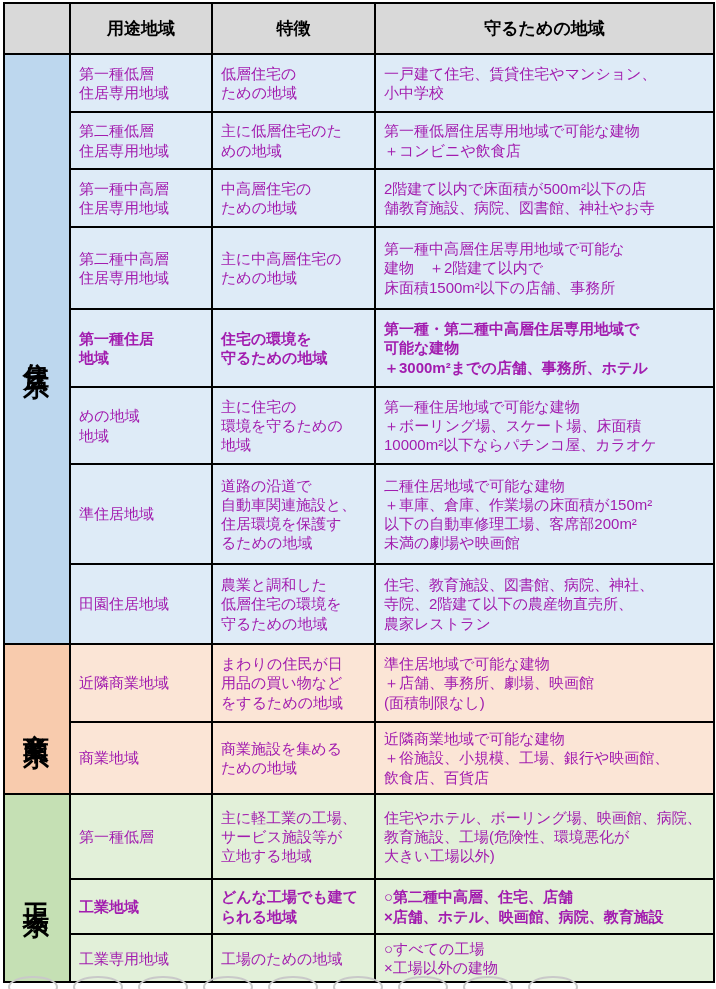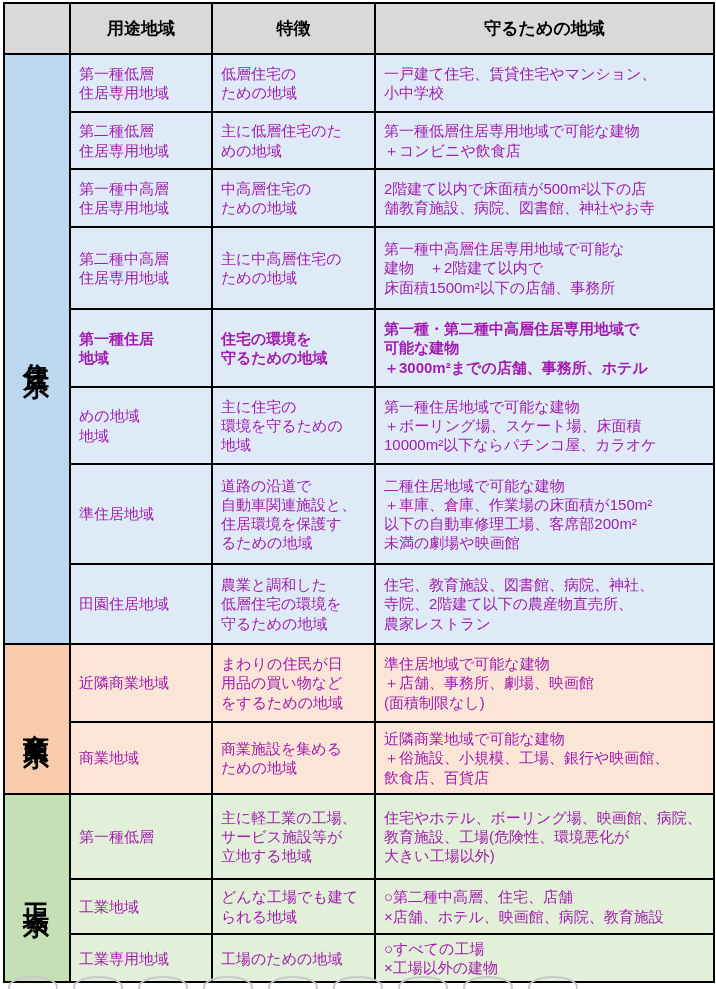--- a/index.html
+++ b/index.html
@@ -74,21 +74,21 @@
   tr.r2    { height: 57px; }
   tr.r3    { height: 58px; }
   tr.r4    { height: 82px; }
   tr.r5    { height: 78px; font-weight: bold; }
   tr.r6    { height: 77px; }
   tr.r7    { height: 100px; }
   tr.r8    { height: 80px; }
   tr.r9    { height: 78px; }
   tr.r10   { height: 72px; }
   tr.r11   { height: 85px; }
-  tr.r12   { height: 55px; }
+  tr.r12   { height: 55px; font-weight: bold; }
   tr.r13   { height: 47px; margin-top: 44px; }
   
   .deco-circle {
     position: absolute;
     top: 976px;
     width: 50px;
     height: 22px;
     border: 2px solid #c9c9c9;
     border-radius: 50%;
     background: transparent;

